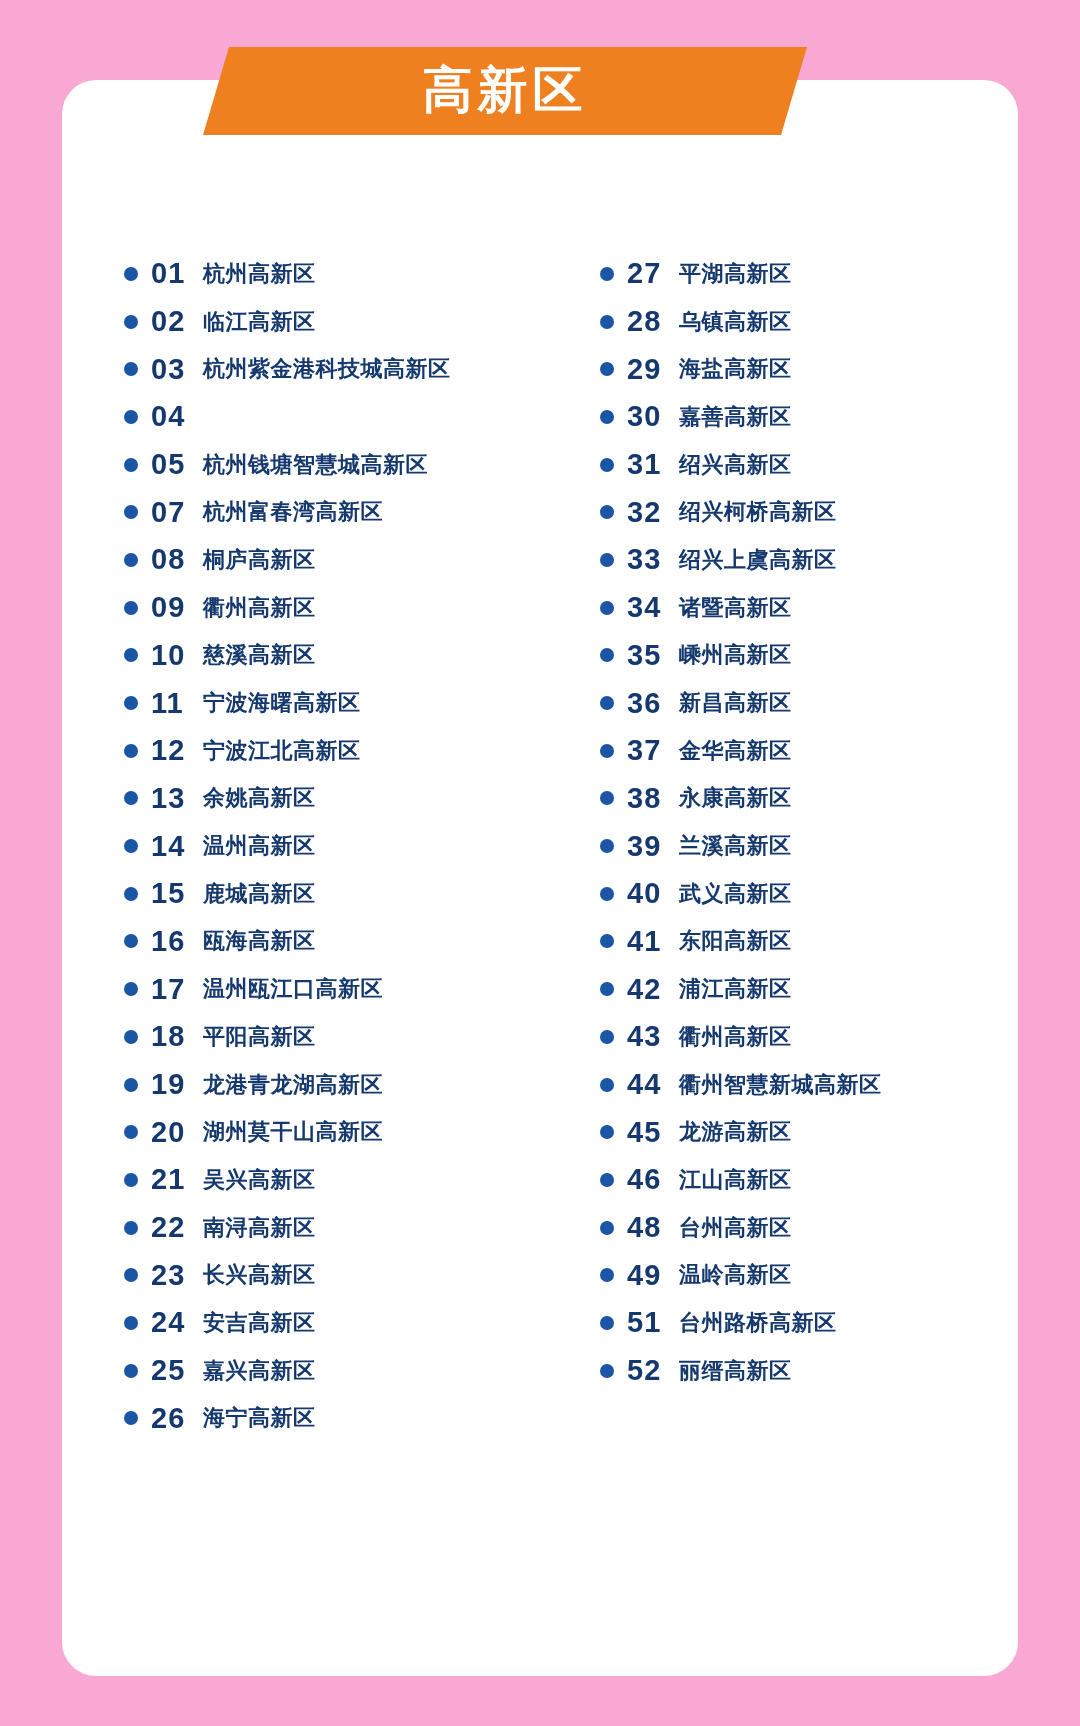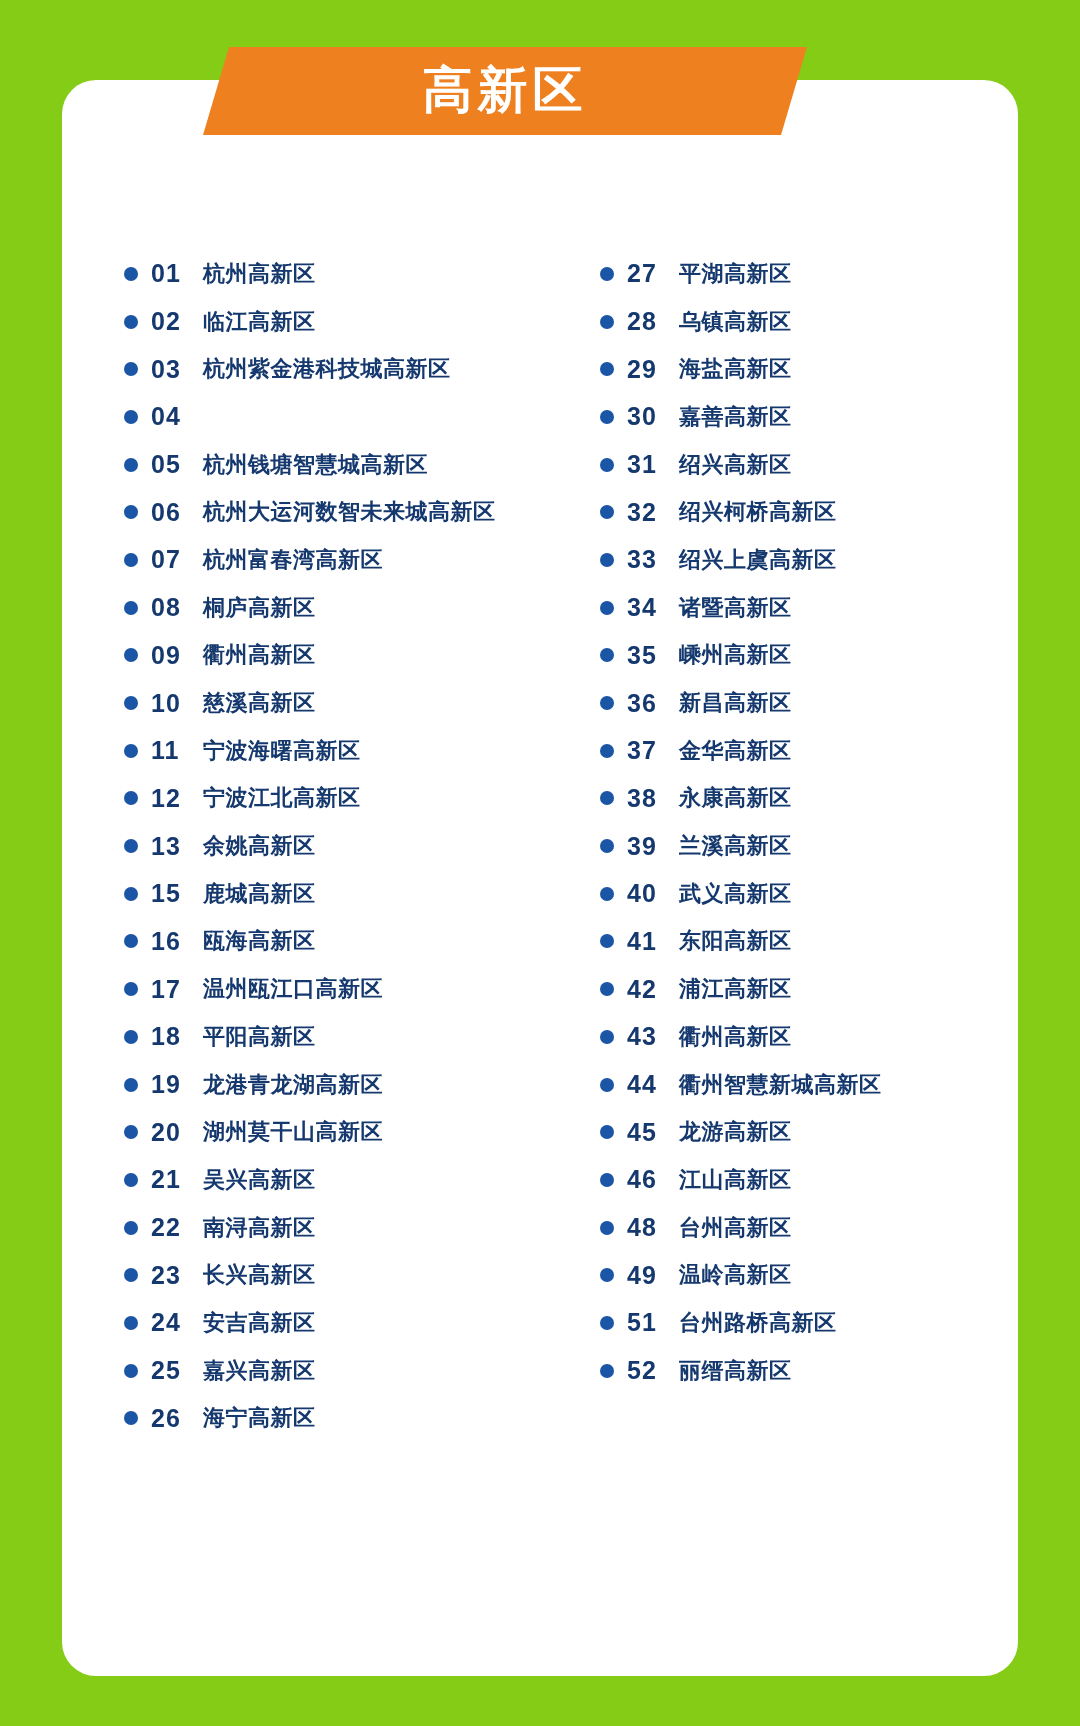--- a/index.html
+++ b/index.html
@@ -6,21 +6,21 @@
   html, body {
     width: 1080px;
     height: 1726px;
     background: #ececec;
     font-family: "Liberation Sans", "DejaVu Sans", sans-serif;
   }
   .page {
     position: relative;
     width: 1080px;
     height: 1726px;
-    background: #84cc16;
+    background: #f9a8d4;
     overflow: hidden;
   }
   .card {
     position: absolute;
     left: 62px;
     top: 80px;
     width: 956px;
     height: 1596px;
     background: #ffffff;
     border-radius: 34px;
@@ -65,21 +65,21 @@
   .dot {
     width: 14px;
     height: 14px;
     border-radius: 50%;
     background: #1b55a5;
     flex: 0 0 auto;
     margin-right: 13px;
   }
   .num {
     color: #15396e;
-    font-size: 25px;
+    font-size: 29px;
     font-weight: bold;
     letter-spacing: 1px;
     width: 52px;
     flex: 0 0 auto;
   }
   .name {
     color: #15396e;
     font-size: 22px;
     font-weight: bold;
     letter-spacing: 0.5px;
@@ -117,25 +117,20 @@
           <span class="dot"></span>
           <span class="num">04</span>
         </div>
         <div class="item">
           <span class="dot"></span>
           <span class="num">05</span>
           <span class="name">杭州钱塘智慧城高新区</span>
         </div>
         <div class="item">
           <span class="dot"></span>
-          <span class="num">06</span>
-          <span class="name">杭州大运河数智未来城高新区</span>
-        </div>
-        <div class="item">
-          <span class="dot"></span>
           <span class="num">07</span>
           <span class="name">杭州富春湾高新区</span>
         </div>
         <div class="item">
           <span class="dot"></span>
           <span class="num">08</span>
           <span class="name">桐庐高新区</span>
         </div>
         <div class="item">
           <span class="dot"></span>
@@ -154,20 +149,25 @@
         </div>
         <div class="item">
           <span class="dot"></span>
           <span class="num">12</span>
           <span class="name">宁波江北高新区</span>
         </div>
         <div class="item">
           <span class="dot"></span>
           <span class="num">13</span>
           <span class="name">余姚高新区</span>
+        </div>
+        <div class="item">
+          <span class="dot"></span>
+          <span class="num">14</span>
+          <span class="name">温州高新区</span>
         </div>
         <div class="item">
           <span class="dot"></span>
           <span class="num">15</span>
           <span class="name">鹿城高新区</span>
         </div>
         <div class="item">
           <span class="dot"></span>
           <span class="num">16</span>
           <span class="name">瓯海高新区</span>

